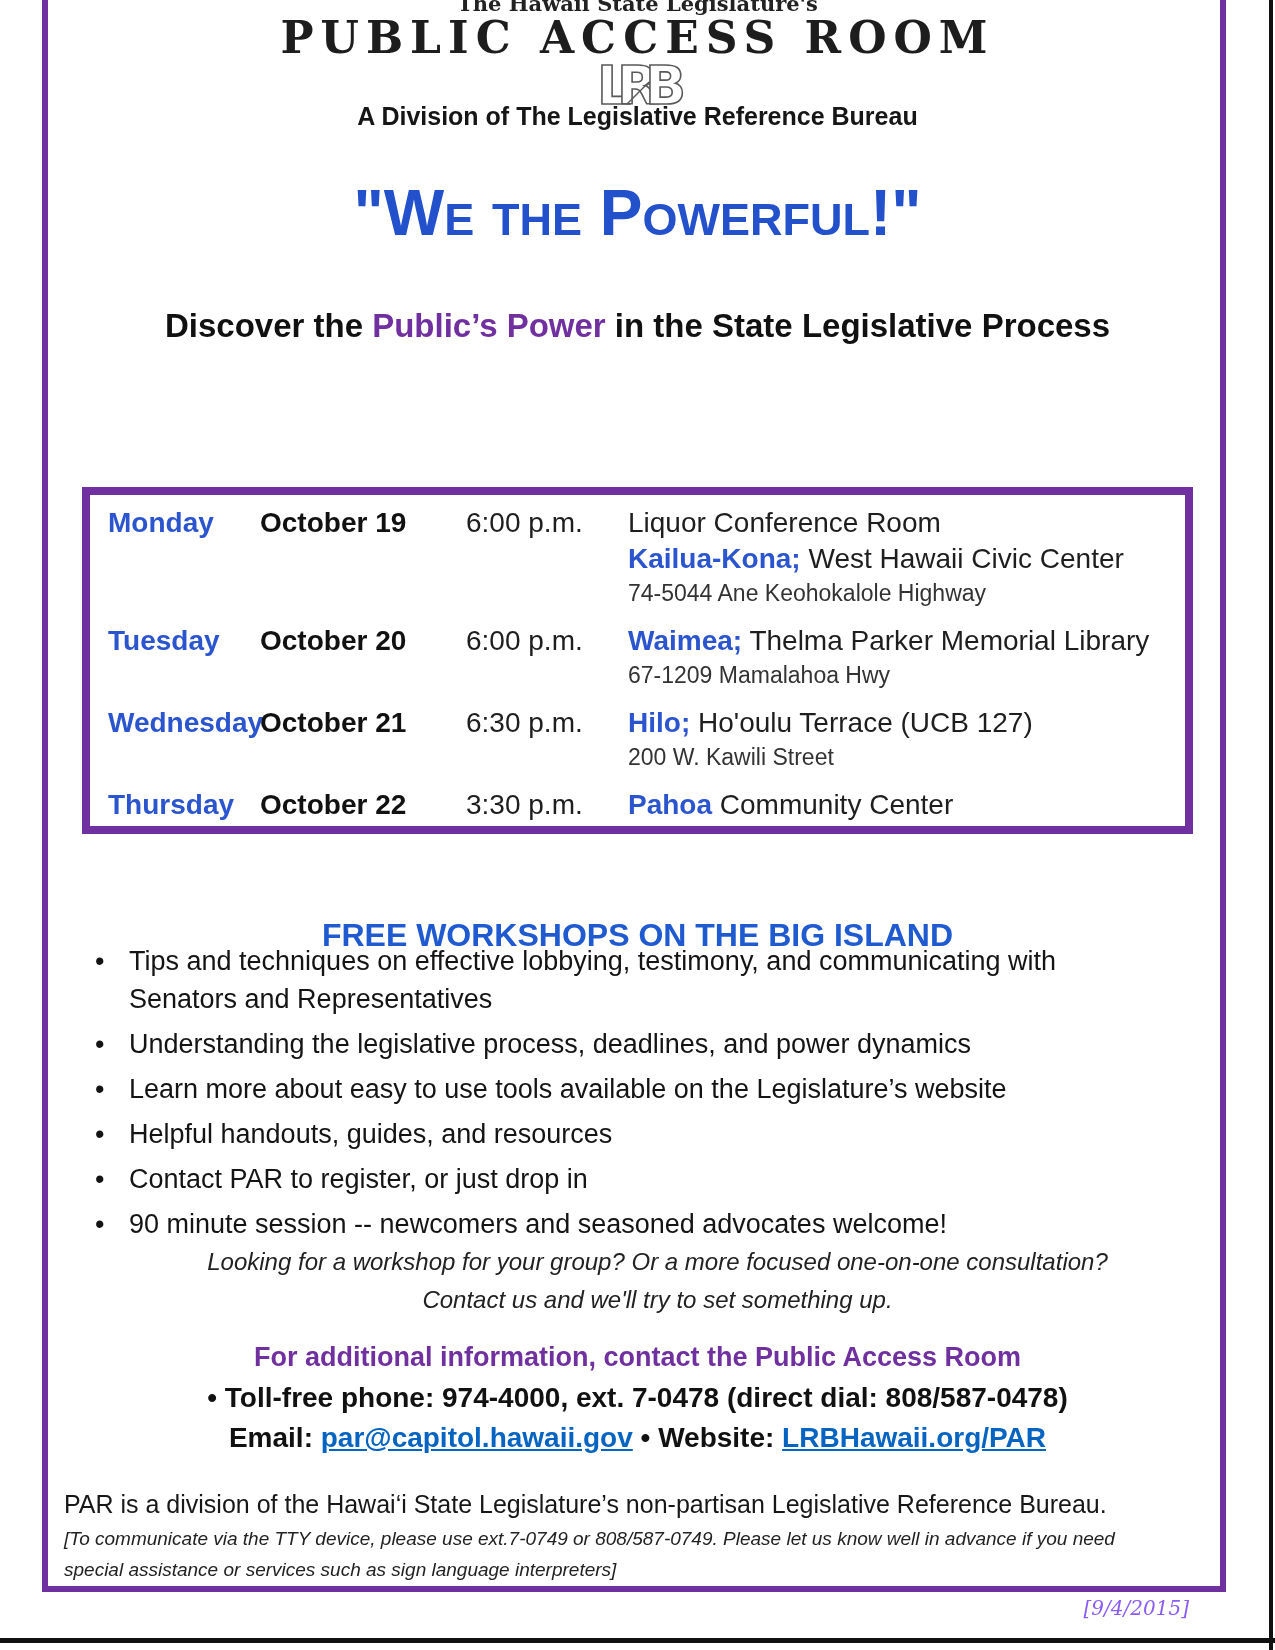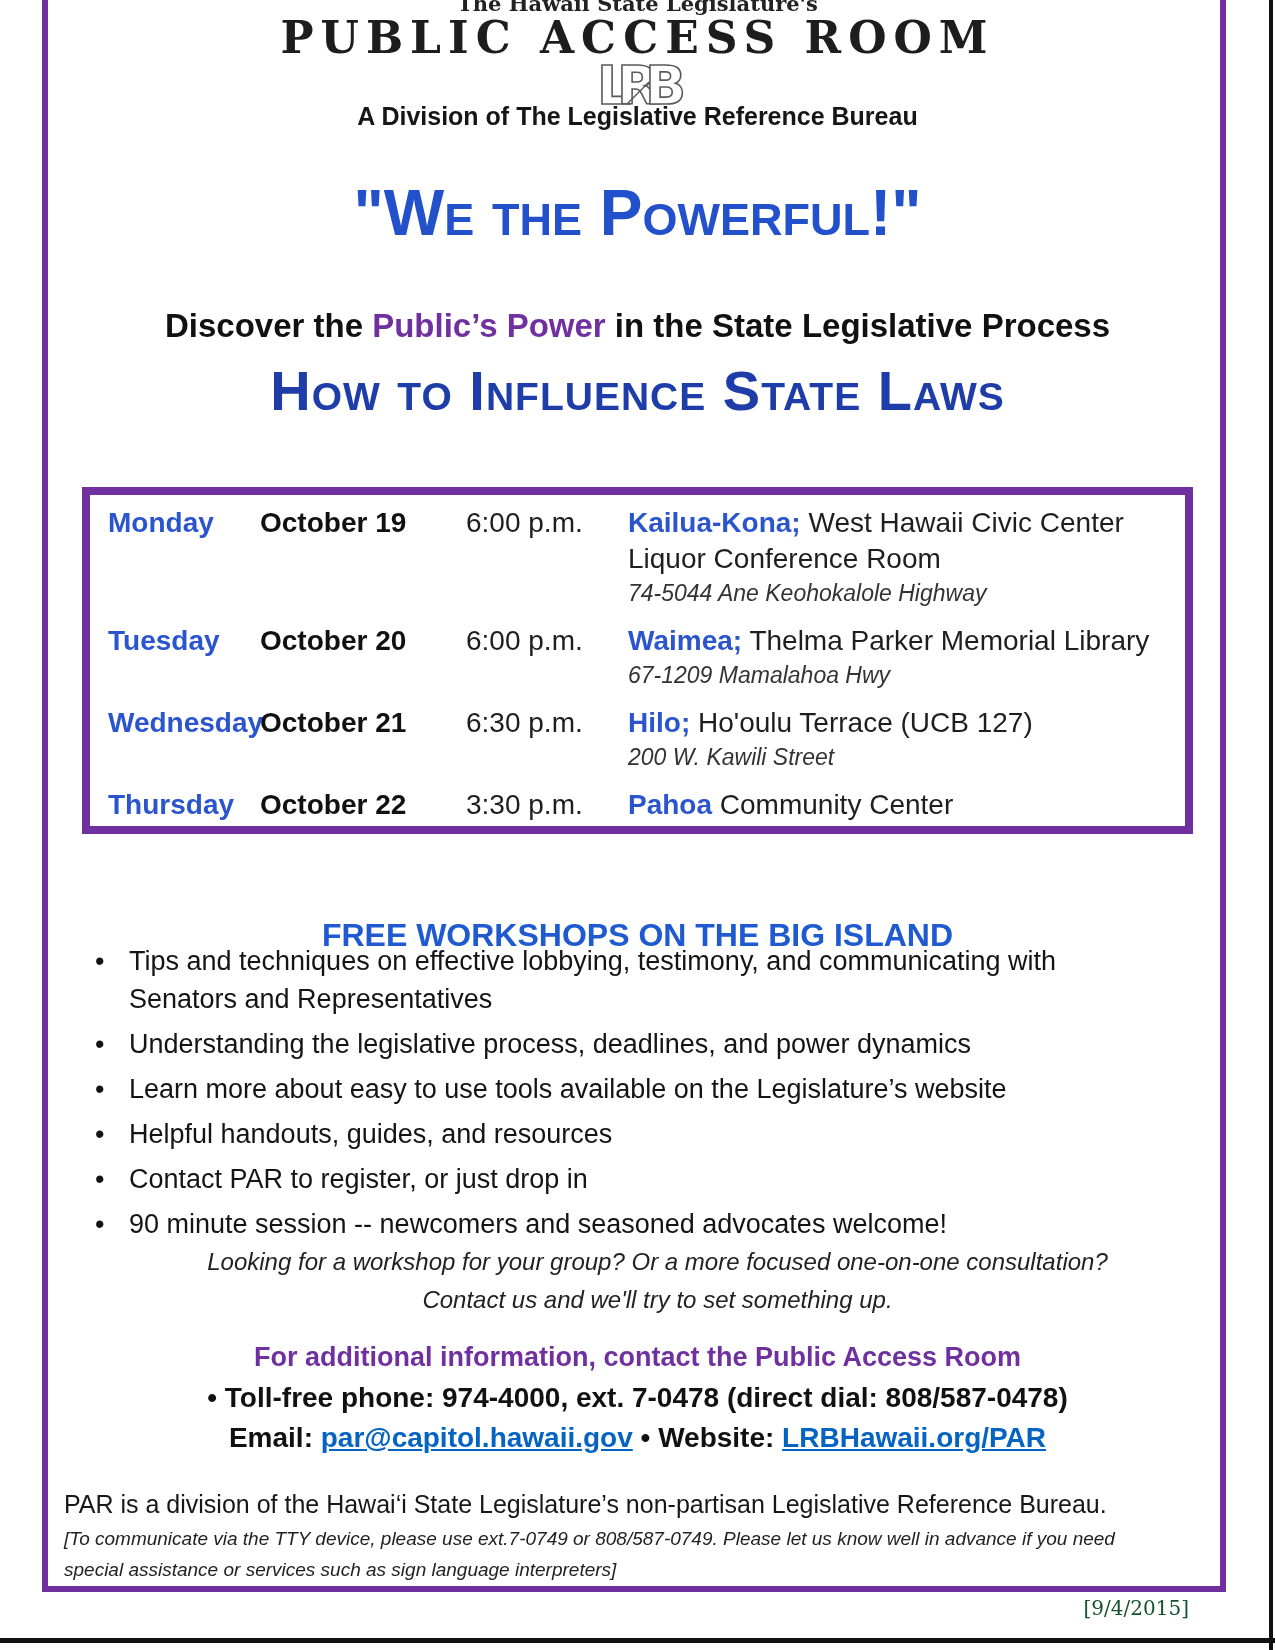--- a/index.html
+++ b/index.html
@@ -38,42 +38,42 @@
   .sched{position:absolute;left:82px;top:487px;width:1111px;height:347px;
          border:8px solid var(--purple);box-sizing:border-box;background:#fff;
          padding:10px 8px 10px 18px;}
   .srow{display:grid;grid-template-columns:152px 206px 162px 1fr;
         font-size:28px;line-height:36px;margin-bottom:14px;}
   .c-day{color:var(--dayBlue);font-weight:bold;}
   .c-date{font-weight:bold;color:#111;}
   .c-time{color:#1e1e1e;}
   .c-loc .city{color:var(--dayBlue);font-weight:bold;}
   .c-loc .loc-main{color:#1e1e1e;}
-  .c-loc .loc-addr{font-style:italic;font-size:23px;line-height:32px;color:#333;}
+  .c-loc .loc-addr{font-size:23px;line-height:32px;color:#333;}
 
   .workshops{top:917px;text-align:center;font-weight:bold;font-size:32px;color:var(--workshopBlue);}
 
   .bullets{position:absolute;left:95px;top:942px;width:1070px;}
   .bullet{display:flex;font-size:27px;line-height:38px;margin-bottom:7px;color:#141414;}
   .bullet .dot{width:34px;flex:none;}
 
   .group-note{top:1243px;text-align:center;font-style:italic;font-size:24px;
               line-height:38px;color:#222;margin-left:40px;}
 
   .contact-heading{top:1342px;text-align:center;font-weight:bold;font-size:27px;color:var(--purple);}
   .phone-line{top:1382px;text-align:center;font-weight:bold;font-size:28px;color:#111;}
   .email-line{top:1422px;text-align:center;font-weight:bold;font-size:28px;color:#111;}
   .email-line a{color:var(--linkBlue);text-decoration:underline;}
 
   .footer{position:absolute;left:64px;top:1490px;width:1110px;}
   .footer .f1{font-size:25px;color:#171717;margin-bottom:4px;}
   .footer .tty{font-style:italic;font-size:19px;line-height:31px;color:#222;}
 
   .date-stamp{position:absolute;right:86px;top:1596px;font-family:"DejaVu Serif",serif;
-              font-size:20px;color:#14532d;text-align:right;}
+              font-style:italic;font-size:20px;color:#8b5cf6;text-align:right;}
 
   .logo-svg text{font-family:"DejaVu Sans",sans-serif;}
 </style>
 </head>
 <body>
 
 <div id="page">
   <div class="frame"></div>
 
   <div class="abs org-line">The Hawaii State Legislature's</div>
@@ -89,30 +89,29 @@
       <line x1="44" y1="46" x2="66" y2="24" stroke="#5a5a5a" stroke-width="1.4"></line>
     </svg>
   </div>
 
   <div class="abs division">A Division of The Legislative Reference Bureau</div>
 
   <div class="abs main-title">"We the Powerful!"</div>
 
   <div class="abs subtitle"><span>Discover the </span><span class="hl">Public’s Power</span><span> in the State Legislative Process</span></div>
 
-  <div class="abs section-title">How to Influence State Laws</div>
 
   <div class="sched" id="sched">
       <div class="srow">
         <div class="c-day">Monday</div>
         <div class="c-date">October 19</div>
         <div class="c-time">6:00 p.m.</div>
         <div class="c-loc">
+          <div class="loc-main">Liquor Conference Room</div>
           <div class="loc-main"><span class="city">Kailua-Kona;</span><span> West Hawaii Civic Center</span></div>
-          <div class="loc-main">Liquor Conference Room</div>
           <div class="loc-addr">74-5044 Ane Keohokalole Highway</div>
         </div>
       </div>
       <div class="srow">
         <div class="c-day">Tuesday</div>
         <div class="c-date">October 20</div>
         <div class="c-time">6:00 p.m.</div>
         <div class="c-loc">
           <div class="loc-main"><span class="city">Waimea;</span><span> Thelma Parker Memorial Library</span></div>
           <div class="loc-addr">67-1209 Mamalahoa Hwy</div>

